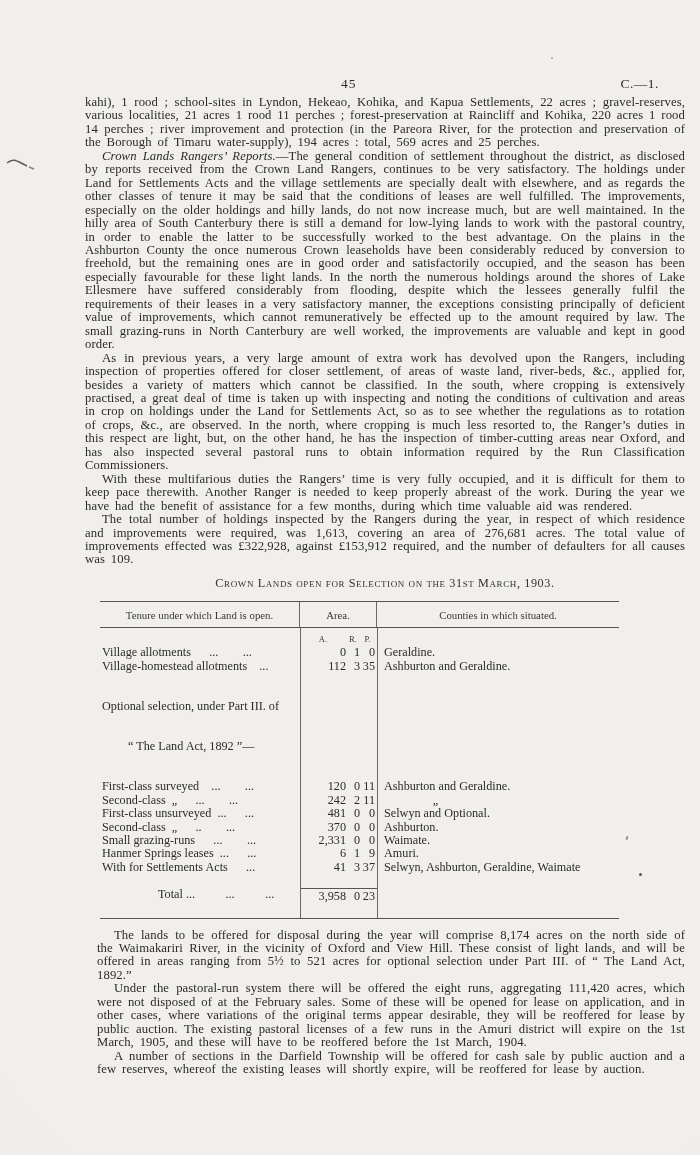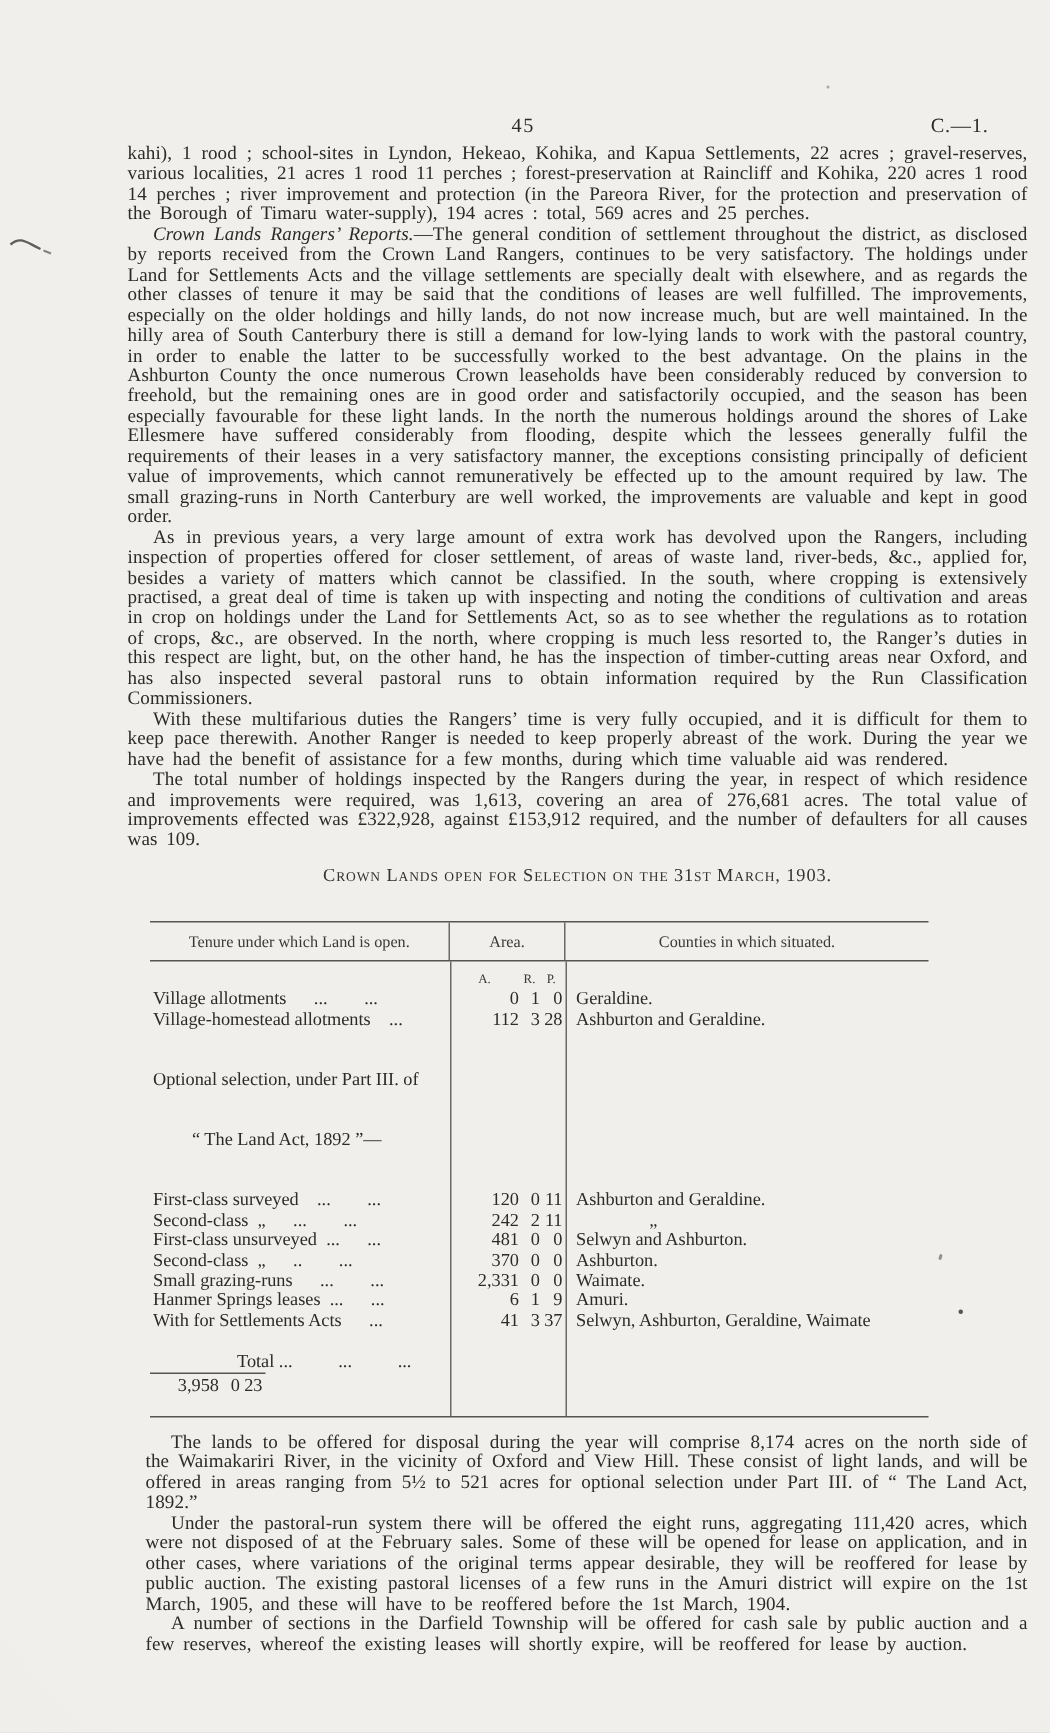--- a/index.html
+++ b/index.html
@@ -19,21 +19,21 @@
     margin:0;font-size:12.7px;line-height:13.45px;text-align:justify;
     letter-spacing:0.1px;word-spacing:2.5px;
   }
   .ind{text-indent:17px;}
   .lead{font-style:italic;}
   .tbl-caption{
     margin-top:9px;margin-bottom:0;text-align:center;
     font-variant:small-caps;font-size:12.2px;letter-spacing:0.6px;color:#33322c;
   }
   .doc-table{
-    margin-left:15px;margin-top:23px;width:519px;
+    margin-left:15px;margin-top:10px;width:519px;
     border-top:1px solid #56554e;border-bottom:1px solid #56554e;
     font-size:12.2px;
   }
   .thead{display:flex;border-bottom:1px solid #56554e;}
   .th{box-sizing:border-box;padding:7px 4px 6px;text-align:center;font-size:10.8px;color:#3a3932;}
   .th-tenure{width:200px;border-right:1px solid #6a6962;}
   .th-area{width:77px;border-right:1px solid #6a6962;}
   .th-counties{flex:1;}
   .tbody{position:relative;padding:3px 0 10px;}
   .vline{position:absolute;top:0;bottom:0;width:1px;background:#6a6962;}
@@ -42,21 +42,21 @@
   .trow{display:flex;min-height:13.4px;line-height:13.4px;}
   .c1{box-sizing:border-box;width:200px;padding-left:2px;white-space:pre-wrap;}
   .c1 .ind3{padding-left:26px;}
   .c2{box-sizing:border-box;width:77px;display:grid;grid-template-columns:46px 14px 15px;justify-items:end;padding-right:1px;}
   .c2 span{white-space:pre;}
   .c3{box-sizing:border-box;flex:1;padding-left:7px;white-space:pre-wrap;}
   .arp{font-size:8.6px;color:#3a3932;justify-items:center;padding-top:2px;}
   .spacer-row{height:8px;}
   .total-row .c1{padding-left:58px;}
   .total-row .c2{border-top:1px solid #56554e;padding-top:1px;}
-  .total-block{margin-top:6px;padding-bottom:4px;flex-direction:column;}
+  .total-block{margin-top:6px;padding-bottom:4px;}
   .after-table{margin-top:10px;margin-left:12px;}
   
   .squiggle{position:absolute;left:5px;top:154px;}
   .mark-dot{position:absolute;left:639px;top:873px;width:3px;height:3px;border-radius:50%;background:#3a392f;opacity:.85;}
   .mark-comma{position:absolute;left:626px;top:836px;width:2px;height:4px;border-radius:1px;background:#55544a;transform:rotate(18deg);opacity:.6;}
   .mark-speck{position:absolute;left:551px;top:57px;width:2px;height:2px;border-radius:50%;background:#8b8a82;opacity:.7;}
 </style>
 </head>
 <body>
 
@@ -110,21 +110,21 @@
               <span>0</span>
             </div>
           <div class="c3">Geraldine.</div>
         </div>
 
         <div class="trow">
           <div class="c1">Village-homestead allotments ...</div>
           <div class="c2">
               <span>112</span>
               <span>3</span>
-              <span>28</span>
+              <span>35</span>
             </div>
           <div class="c3">Ashburton and Geraldine.</div>
         </div>
 
         <div class="trow">
           <div class="c1">
             <div>Optional selection, under Part III. of</div>
             <div class="ind3">“ The Land Act, 1892 ”—</div>
           </div>
           <div class="c2">
@@ -155,21 +155,21 @@
           <div class="c3">    „</div>
         </div>
 
         <div class="trow">
           <div class="c1 ind2">First-class unsurveyed ...  ...</div>
           <div class="c2">
               <span>481</span>
               <span>0</span>
               <span>0</span>
             </div>
-          <div class="c3">Selwyn and Ashburton.</div>
+          <div class="c3">Selwyn and Optional.</div>
         </div>
 
         <div class="trow">
           <div class="c1 ind2">Second-class „  ..  ...</div>
           <div class="c2">
               <span>370</span>
               <span>0</span>
               <span>0</span>
             </div>
           <div class="c3">Ashburton.</div>

